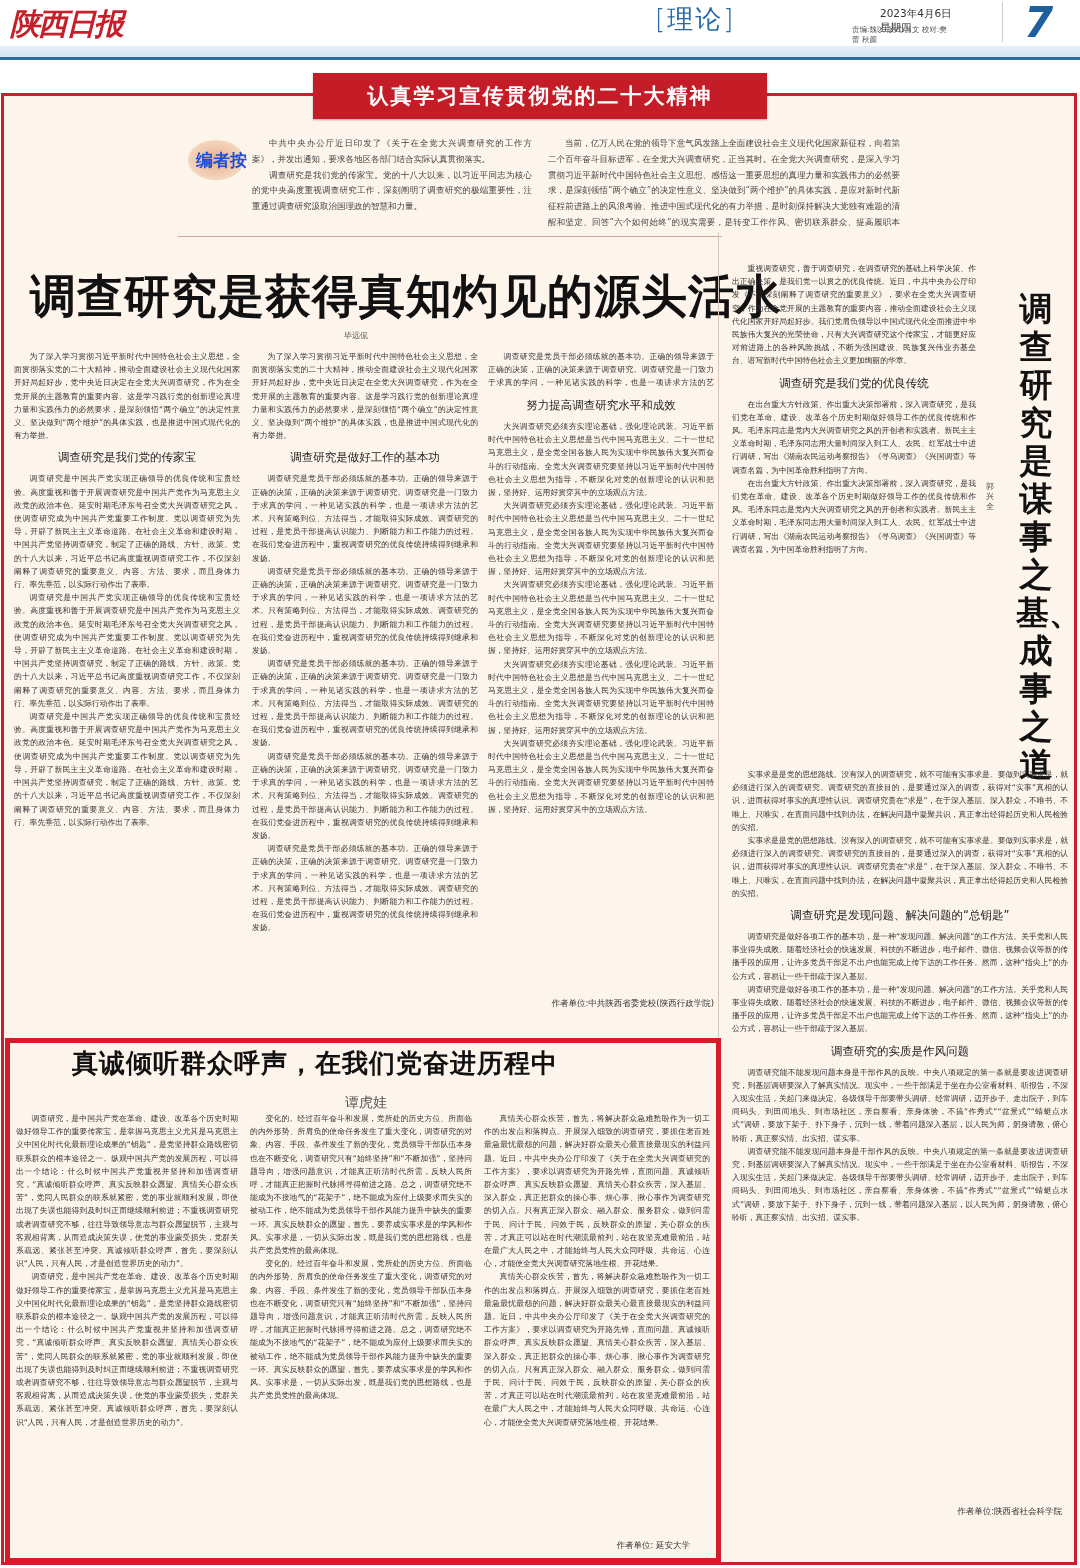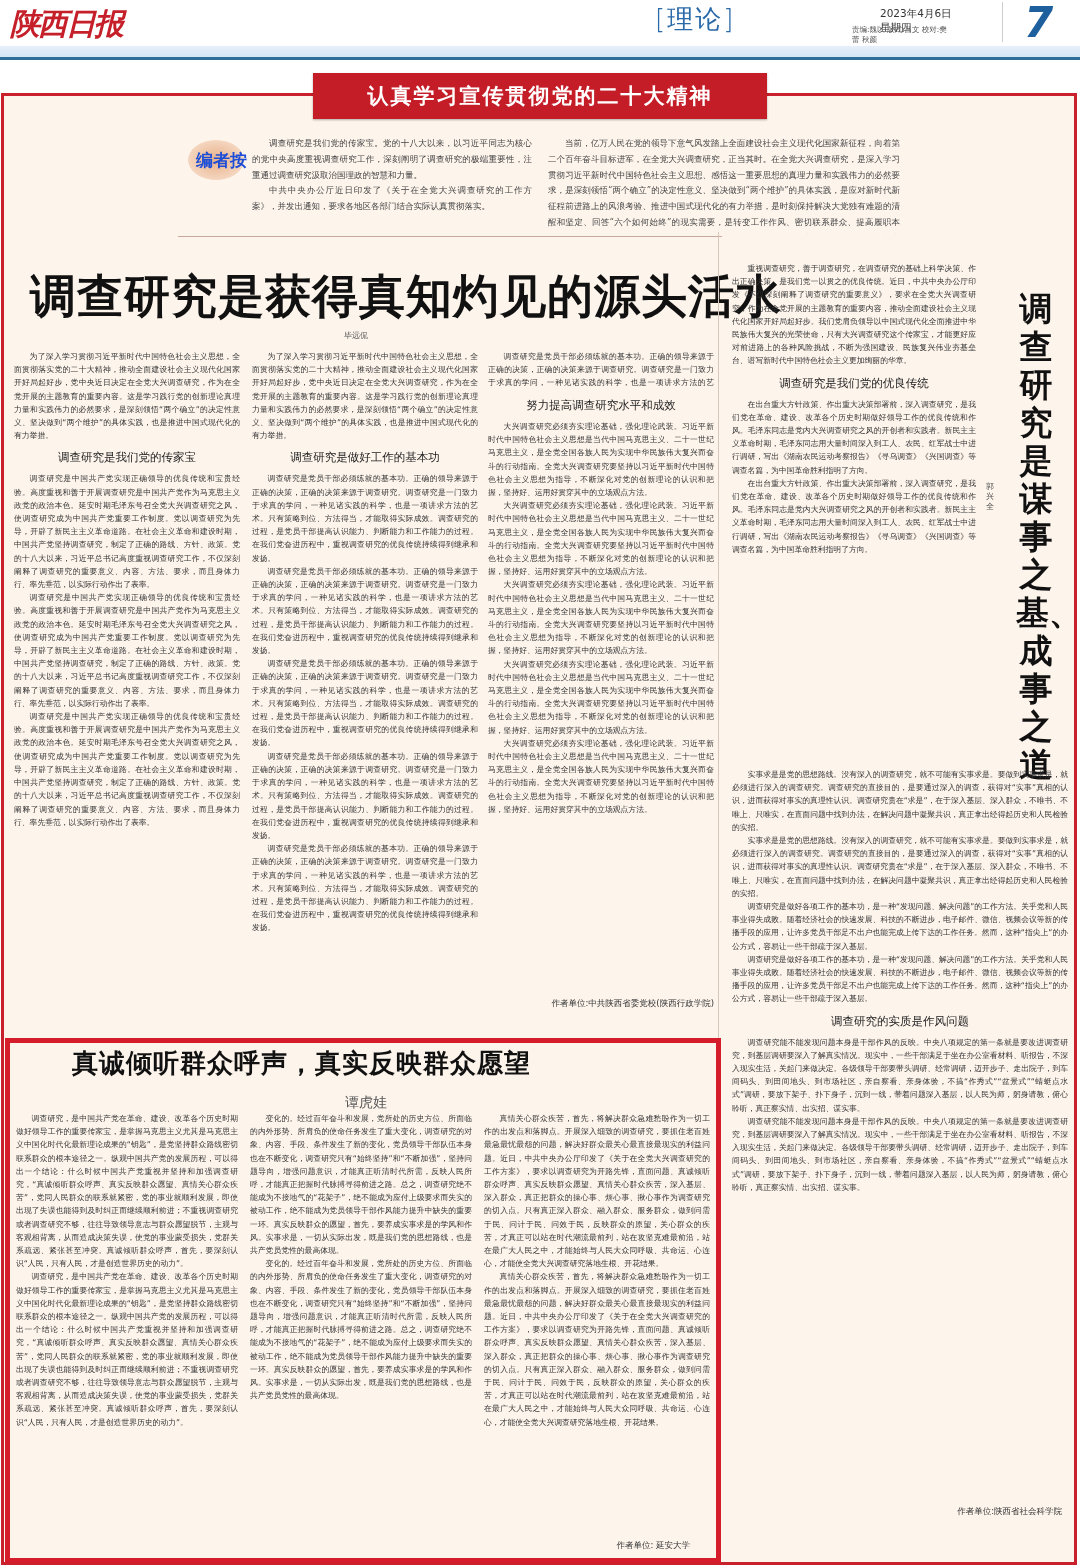--- a/index.html
+++ b/index.html
@@ -60,22 +60,22 @@
 <div class="mast-rule"></div>
 
 <div class="frame"></div>
 <div class="banner">认真学习宣传贯彻党的二十大精神</div>
 
 <div class="editor-stamp">
   <div class="stamp-blob"></div>
   <div class="stamp-text">编者按</div>
 </div>
 <div class="note-text" style="position:absolute; left:252px; top:136px; width:280px;">
+  <p style="text-indent:2em;">中共中央办公厅近日印发了《关于在全党大兴调查研究的工作方案》，并发出通知，要求各地区各部门结合实际认真贯彻落实。</p>
   <p style="text-indent:2em;">调查研究是我们党的传家宝。党的十八大以来，以习近平同志为核心的党中央高度重视调查研究工作，深刻阐明了调查研究的极端重要性，注重通过调查研究汲取治国理政的智慧和力量。</p>
-  <p style="text-indent:2em;">中共中央办公厅近日印发了《关于在全党大兴调查研究的工作方案》，并发出通知，要求各地区各部门结合实际认真贯彻落实。</p>
 </div>
 <div class="note-text" style="position:absolute; left:548px; top:136px; width:352px; height:98px; overflow:hidden;">
   <p style="text-indent:2em;">当前，亿万人民在党的领导下意气风发踏上全面建设社会主义现代化国家新征程，向着第二个百年奋斗目标进军，在全党大兴调查研究，正当其时。在全党大兴调查研究，是深入学习贯彻习近平新时代中国特色社会主义思想、感悟这一重要思想的真理力量和实践伟力的必然要求，是深刻领悟“两个确立”的决定性意义、坚决做到“两个维护”的具体实践，是应对新时代新征程前进路上的风浪考验、推进中国式现代化的有力举措，是时刻保持解决大党独有难题的清醒和坚定、回答“六个如何始终”的现实需要，是转变工作作风、密切联系群众、提高履职本领、强化责任担当的有效途径。为推动全省各级深入学习贯彻习近平新时代中国特色社会主义思想，全面贯彻落实党的二十大精神，在全党大兴调查研究，开展好主题教育，推动全面建设社会主义现代化国家开好局起好步，现特约专家学者围绕大兴调查研究主题进行阐释解读，供广大读者学习参考。</p>
 </div>
 <div style="position:absolute; left:178px; top:236px; width:544px; height:1px; background:#c8a89a;"></div>
 
 <div class="a1-title">调查研究是获得真知灼见的源头活水</div>
 <div class="a1-author">毕远侃</div>
 
 <div class="col" style="left:14px; top:350px; width:226px; height:670px;">
@@ -115,30 +115,31 @@
 <div class="col" style="left:732px; top:262px; width:244px; height:500px;">
   <p>重视调查研究，善于调查研究，在调查研究的基础上科学决策、作出正确决策，是我们党一以贯之的优良传统。近日，中共中央办公厅印发《不仅深刻阐释了调查研究的重要意义》，要求在全党大兴调查研究，作为在全党开展的主题教育的重要内容，推动全面建设社会主义现代化国家开好局起好步。我们党肩负领导以中国式现代化全面推进中华民族伟大复兴的光荣使命，只有大兴调查研究这个传家宝，才能更好应对前进路上的各种风险挑战，不断为强国建设、民族复兴伟业夯基垒台、谱写新时代中国特色社会主义更加绚丽的华章。</p>
   <div class="subhead">调查研究是我们党的优良传统</div>
   <p>在出台重大方针政策、作出重大决策部署前，深入调查研究，是我们党在革命、建设、改革各个历史时期做好领导工作的优良传统和作风。毛泽东同志是党内大兴调查研究之风的开创者和实践者。新民主主义革命时期，毛泽东同志用大量时间深入到工人、农民、红军战士中进行调研，写出《湖南农民运动考察报告》《寻乌调查》《兴国调查》等调查名篇，为中国革命胜利指明了方向。</p>
   <p>在出台重大方针政策、作出重大决策部署前，深入调查研究，是我们党在革命、建设、改革各个历史时期做好领导工作的优良传统和作风。毛泽东同志是党内大兴调查研究之风的开创者和实践者。新民主主义革命时期，毛泽东同志用大量时间深入到工人、农民、红军战士中进行调研，写出《湖南农民运动考察报告》《寻乌调查》《兴国调查》等调查名篇，为中国革命胜利指明了方向。</p>
 </div>
 
 <div class="col" style="left:732px; top:768px; width:336px; height:770px;">
   <p>实事求是是党的思想路线。没有深入的调查研究，就不可能有实事求是。要做到实事求是，就必须进行深入的调查研究。调查研究的直接目的，是要通过深入的调查，获得对“实事”真相的认识，进而获得对事实的真理性认识。调查研究贵在“求是”，在于深入基层、深入群众，不唯书、不唯上、只唯实，在直面问题中找到办法，在解决问题中凝聚共识，真正拿出经得起历史和人民检验的实招。</p>
   <p>实事求是是党的思想路线。没有深入的调查研究，就不可能有实事求是。要做到实事求是，就必须进行深入的调查研究。调查研究的直接目的，是要通过深入的调查，获得对“实事”真相的认识，进而获得对事实的真理性认识。调查研究贵在“求是”，在于深入基层、深入群众，不唯书、不唯上、只唯实，在直面问题中找到办法，在解决问题中凝聚共识，真正拿出经得起历史和人民检验的实招。</p>
+  <div class="subhead">调查研究是发现问题、解决问题的“总钥匙”</div>
   <p>调查研究是做好各项工作的基本功，是一种“发现问题、解决问题”的工作方法。关乎党和人民事业得失成败。随着经济社会的快速发展、科技的不断进步，电子邮件、微信、视频会议等新的传播手段的应用，让许多党员干部足不出户也能完成上传下达的工作任务。然而，这种“指尖上”的办公方式，容易让一些干部疏于深入基层。</p>
   <p>调查研究是做好各项工作的基本功，是一种“发现问题、解决问题”的工作方法。关乎党和人民事业得失成败。随着经济社会的快速发展、科技的不断进步，电子邮件、微信、视频会议等新的传播手段的应用，让许多党员干部足不出户也能完成上传下达的工作任务。然而，这种“指尖上”的办公方式，容易让一些干部疏于深入基层。</p>
   <div class="subhead">调查研究的实质是作风问题</div>
   <p>调查研究能不能发现问题本身是干部作风的反映。中央八项规定的第一条就是要改进调查研究，到基层调研要深入了解真实情况。现实中，一些干部满足于坐在办公室看材料、听报告，不深入现实生活，关起门来做决定。各级领导干部要带头调研、经常调研，迈开步子、走出院子，到车间码头、到田间地头、到市场社区，亲自察看、亲身体验，不搞“作秀式”“盆景式”“蜻蜓点水式”调研，要放下架子、扑下身子，沉到一线，带着问题深入基层，以人民为师，躬身请教，俯心聆听，真正察实情、出实招、谋实事。</p>
   <p>调查研究能不能发现问题本身是干部作风的反映。中央八项规定的第一条就是要改进调查研究，到基层调研要深入了解真实情况。现实中，一些干部满足于坐在办公室看材料、听报告，不深入现实生活，关起门来做决定。各级领导干部要带头调研、经常调研，迈开步子、走出院子，到车间码头、到田间地头、到市场社区，亲自察看、亲身体验，不搞“作秀式”“盆景式”“蜻蜓点水式”调研，要放下架子、扑下身子，沉到一线，带着问题深入基层，以人民为师，躬身请教，俯心聆听，真正察实情、出实招、谋实事。</p>
 </div>
 <div class="affil" style="position:absolute; left:732px; top:1506px; width:330px;">作者单位:陕西省社会科学院</div>
 
 <div class="a3-box"></div>
-<div class="a3-title">真诚倾听群众呼声，真实反映群众愿望</div>
+<div class="a3-title">真诚倾听群众呼声，在我们党奋进历程中</div>
 <div class="a3-author">谭虎娃</div>
 
 <div class="col" style="left:16px; top:1112px; width:222px; height:444px;">
   <p>调查研究，是中国共产党在革命、建设、改革各个历史时期做好领导工作的重要传家宝，是掌握马克思主义尤其是马克思主义中国化时代化最新理论成果的“钥匙”，是党坚持群众路线密切联系群众的根本途径之一。纵观中国共产党的发展历程，可以得出一个结论：什么时候中国共产党重视并坚持和加强调查研究，“真诚倾听群众呼声、真实反映群众愿望、真情关心群众疾苦”，党同人民群众的联系就紧密，党的事业就顺利发展，即使出现了失误也能得到及时纠正而继续顺利前进；不重视调查研究或者调查研究不够，往往导致领导意志与群众愿望脱节，主观与客观相背离，从而造成决策失误，使党的事业蒙受损失，党群关系疏远、紧张甚至冲突。真诚倾听群众呼声，首先，要深刻认识“人民，只有人民，才是创造世界历史的动力”。</p>
   <p>调查研究，是中国共产党在革命、建设、改革各个历史时期做好领导工作的重要传家宝，是掌握马克思主义尤其是马克思主义中国化时代化最新理论成果的“钥匙”，是党坚持群众路线密切联系群众的根本途径之一。纵观中国共产党的发展历程，可以得出一个结论：什么时候中国共产党重视并坚持和加强调查研究，“真诚倾听群众呼声、真实反映群众愿望、真情关心群众疾苦”，党同人民群众的联系就紧密，党的事业就顺利发展，即使出现了失误也能得到及时纠正而继续顺利前进；不重视调查研究或者调查研究不够，往往导致领导意志与群众愿望脱节，主观与客观相背离，从而造成决策失误，使党的事业蒙受损失，党群关系疏远、紧张甚至冲突。真诚倾听群众呼声，首先，要深刻认识“人民，只有人民，才是创造世界历史的动力”。</p>
 </div>
 <div class="col" style="left:250px; top:1112px; width:222px; height:444px;">
   <p>变化的。经过百年奋斗和发展，党所处的历史方位、所面临的内外形势、所肩负的使命任务发生了重大变化，调查研究的对象、内容、手段、条件发生了新的变化，党员领导干部队伍本身也在不断变化，调查研究只有“始终坚持”和“不断加强”，坚持问题导向，增强问题意识，才能真正听清时代所需，反映人民所呼，才能真正把握时代脉搏寻得前进之路。总之，调查研究绝不能成为不接地气的“花架子”，绝不能成为应付上级要求而失实的被动工作，绝不能成为党员领导干部作风能力提升中缺失的重要一环。真实反映群众的愿望，首先，要养成实事求是的学风和作风。实事求是，一切从实际出发，既是我们党的思想路线，也是共产党员党性的最高体现。</p>
   <p>变化的。经过百年奋斗和发展，党所处的历史方位、所面临的内外形势、所肩负的使命任务发生了重大变化，调查研究的对象、内容、手段、条件发生了新的变化，党员领导干部队伍本身也在不断变化，调查研究只有“始终坚持”和“不断加强”，坚持问题导向，增强问题意识，才能真正听清时代所需，反映人民所呼，才能真正把握时代脉搏寻得前进之路。总之，调查研究绝不能成为不接地气的“花架子”，绝不能成为应付上级要求而失实的被动工作，绝不能成为党员领导干部作风能力提升中缺失的重要一环。真实反映群众的愿望，首先，要养成实事求是的学风和作风。实事求是，一切从实际出发，既是我们党的思想路线，也是共产党员党性的最高体现。</p>
 </div>

